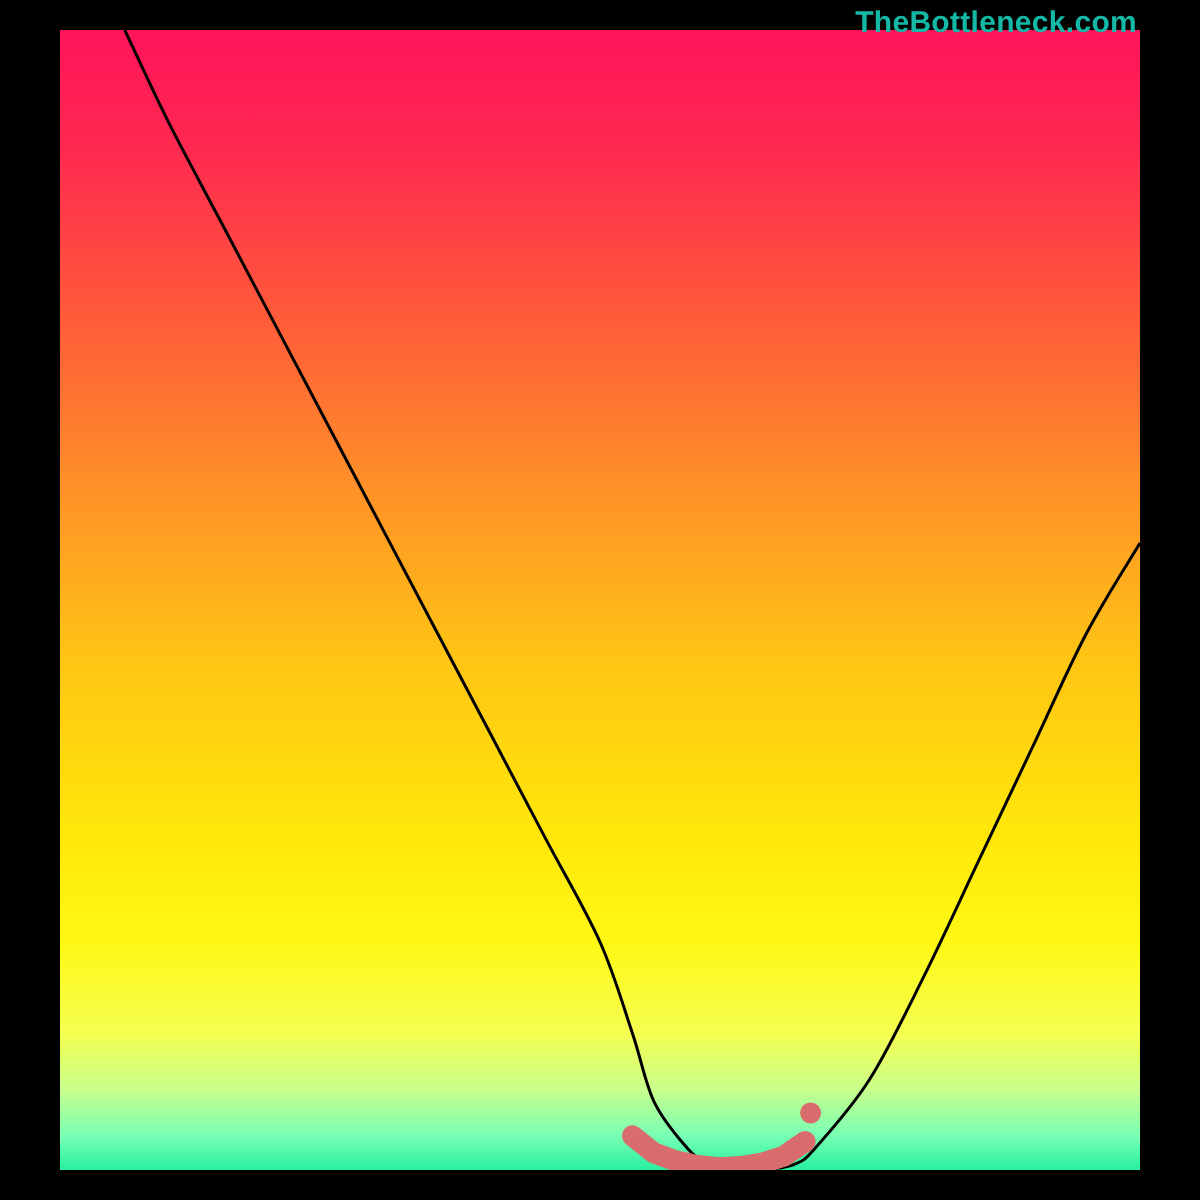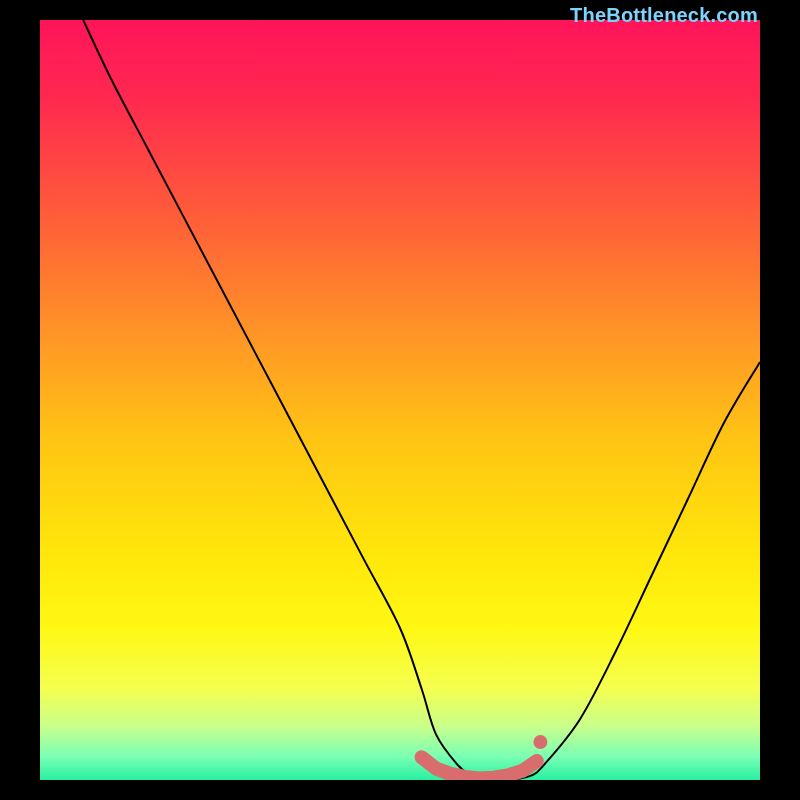--- a/index.html
+++ b/index.html
@@ -29,21 +29,21 @@
     inset: 0;
   }
   .curve {
     position: absolute;
     inset: 0;
   }
   .watermark {
     position: absolute;
     top: 4px;
     right: 42px;
-    color: #7dd3fc;
+    color: #14b8a6;
     font-size: 20px;
     font-weight: 600;
     letter-spacing: 0.2px;
   }
 </style>
 </head>
 <body>
 
 <div class="frame">
 

